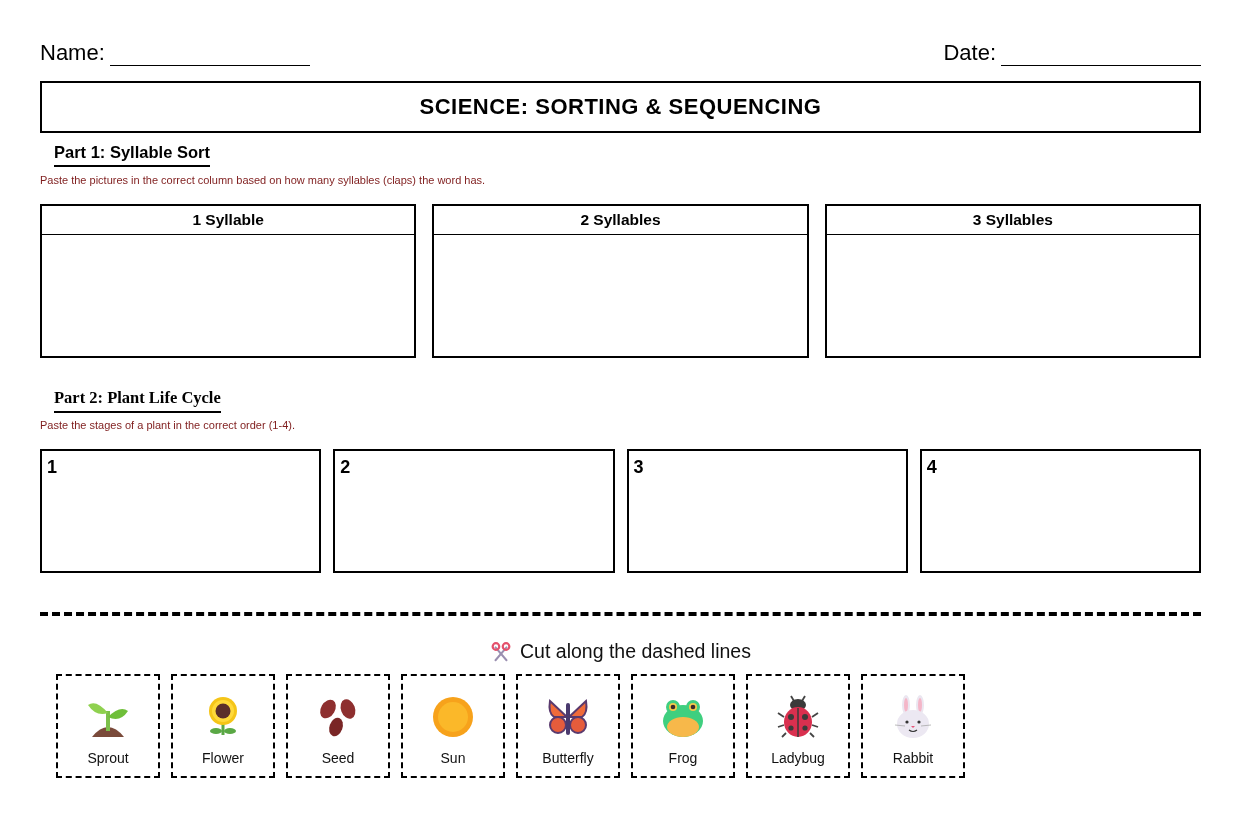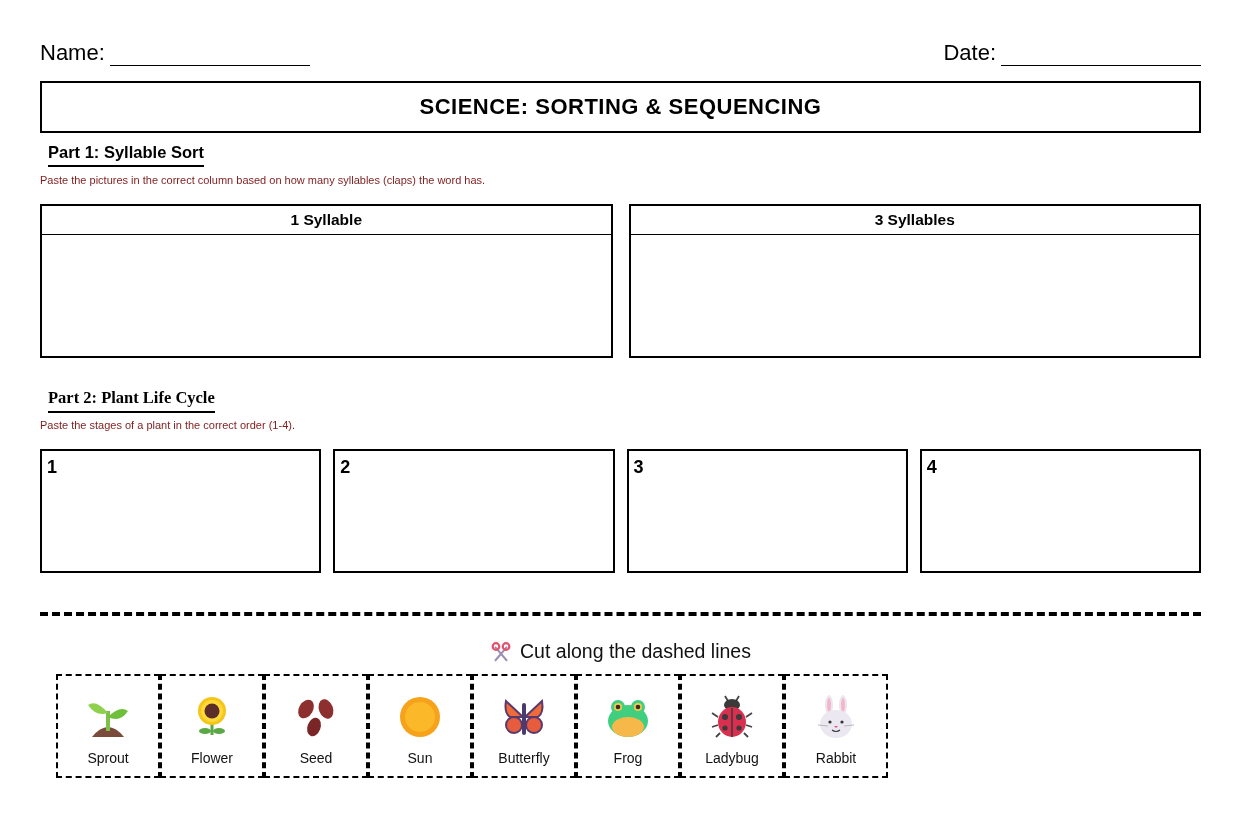--- a/index.html
+++ b/index.html
@@ -8,38 +8,38 @@
   .page { position: absolute; left: 40px; top: 0; width: 1161px; }
 
   .name-row { position: absolute; top: 40px; left: 0; width: 1161px; height: 20px; font-size: 22px; }
   .name-field { position: absolute; left: 0; top: 0; display: flex; align-items: flex-end; }
   .date-field { position: absolute; right: 0; top: 0; display: flex; align-items: flex-end; }
   .blank-line { display: inline-block; width: 200px; border-bottom: 1px solid #000; height: 15px; margin-left: 5px; }
 
   .title-box { position: absolute; top: 81px; left: 0; width: 1161px; height: 52px; border: 2px solid #000; display: flex; align-items: center; justify-content: center; }
   .title-box h1 { font-size: 22px; font-weight: bold; letter-spacing: 0.5px; }
 
-  .section-heading { position: absolute; left: 8px; font-size: 16.5px; font-weight: bold; padding-bottom: 3px; border-bottom: 2px solid #000; }
+  .section-heading { position: absolute; left: 14px; font-size: 16.5px; font-weight: bold; padding-bottom: 3px; border-bottom: 2px solid #000; }
   .instructions { position: absolute; left: 0; font-size: 11px; color: #7f1d1d; }
 
   .sort-row { position: absolute; top: 204px; left: 0; width: 1161px; height: 154px; display: flex; gap: 16px; text-align: right; }
   .sort-col { flex: 1; border: 2px solid #000; display: flex; flex-direction: column; }
   .sort-col .col-head { height: 29px; border-bottom: 1px solid #000; display: flex; align-items: center; justify-content: center; font-weight: bold; font-size: 15.5px; }
   .sort-col .col-body { flex: 1; }
 
   .cycle-row { position: absolute; top: 449px; left: 0; width: 1161px; height: 124px; display: flex; gap: 12px; }
   .cycle-box { flex: 1; border: 2px solid #000; position: relative; }
   .cycle-box .num { position: absolute; left: 5px; top: 6px; font-size: 18px; font-weight: bold; }
 
   .cut-line { position: absolute; top: 612px; left: 0; width: 1161px; height: 0; border-top: 4px dashed #000; }
 
   .cut-note { position: absolute; top: 640px; left: 0; width: 1161px; text-align: right; font-size: 19.5px; color: #111; display: flex; justify-content: center; align-items: center; gap: 8px; }
   .scissors { display: inline-block; width: 22px; height: 22px; }
 
-  .cards { position: absolute; top: 674px; left: 16px; display: flex; }
+  .cards { position: absolute; top: 674px; left: 16px; display: flex; gap: 11px; }
   .card { width: 104px; height: 104px; border: 2px dashed #000; display: flex; flex-direction: column; align-items: center; justify-content: flex-start; padding-top: 19px; }
   .card .pic { width: 44px; height: 44px; display: flex; align-items: center; justify-content: center; }
   .card .label { margin-top: 11px; font-size: 14px; color: #111; }
 </style>
 </head>
 <body>
 
 <div class="page">
 
   <div class="name-row">
@@ -56,20 +56,24 @@
   <div class="title-box">
     <h1>SCIENCE: SORTING &amp; SEQUENCING</h1>
   </div>
 
   <div class="section-heading" style="top:143px;">Part 1: Syllable Sort</div>
   <div class="instructions" style="top:174px;">Paste the pictures in the correct column based on how many syllables (claps) the word has.</div>
 
   <div class="sort-row">
     <div class="sort-col">
       <div class="col-head">1 Syllable</div>
+      <div class="col-body"></div>
+    </div>
+    <div class="sort-col">
+      <div class="col-head">2 Syllables</div>
       <div class="col-body"></div>
     </div>
     <div class="sort-col">
       <div class="col-head">3 Syllables</div>
       <div class="col-body"></div>
     </div>
   </div>
 
   <div class="section-heading" style="top:388px;font-family:Liberation Serif, serif;">Part 2: Plant Life Cycle</div>
   <div class="instructions" style="top:419px;">Paste the stages of a plant in the correct order (1-4).</div>

